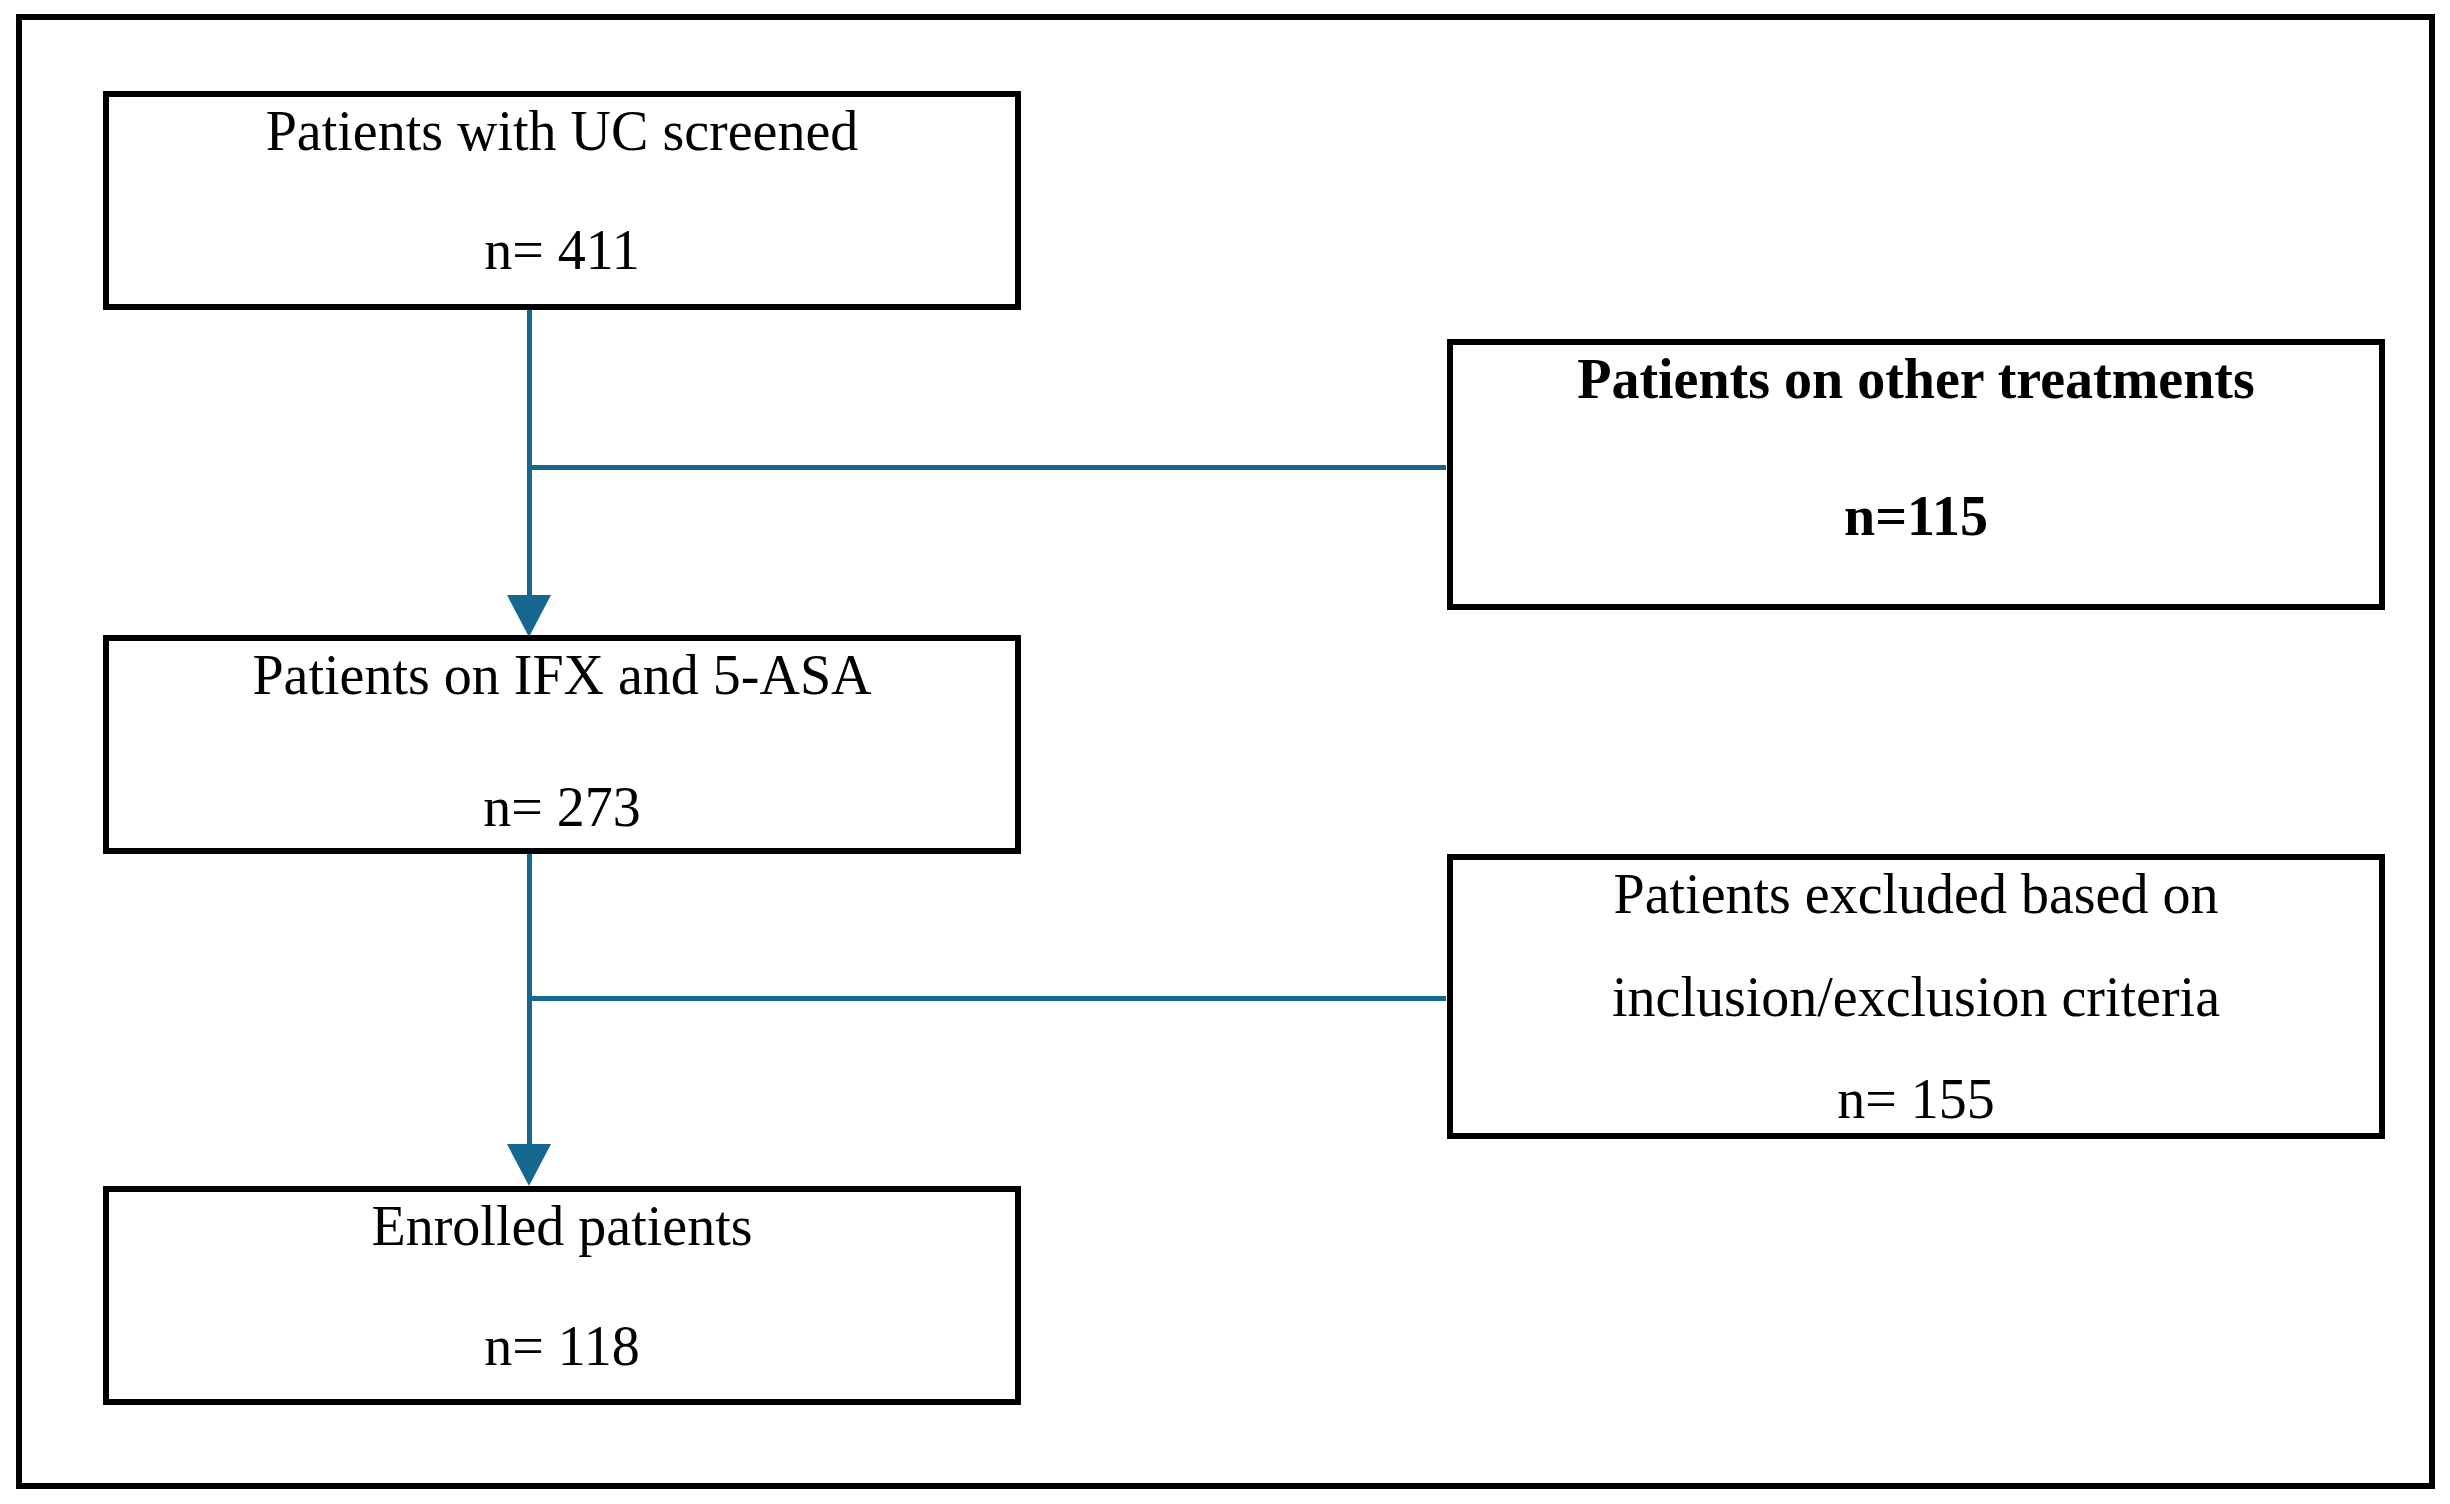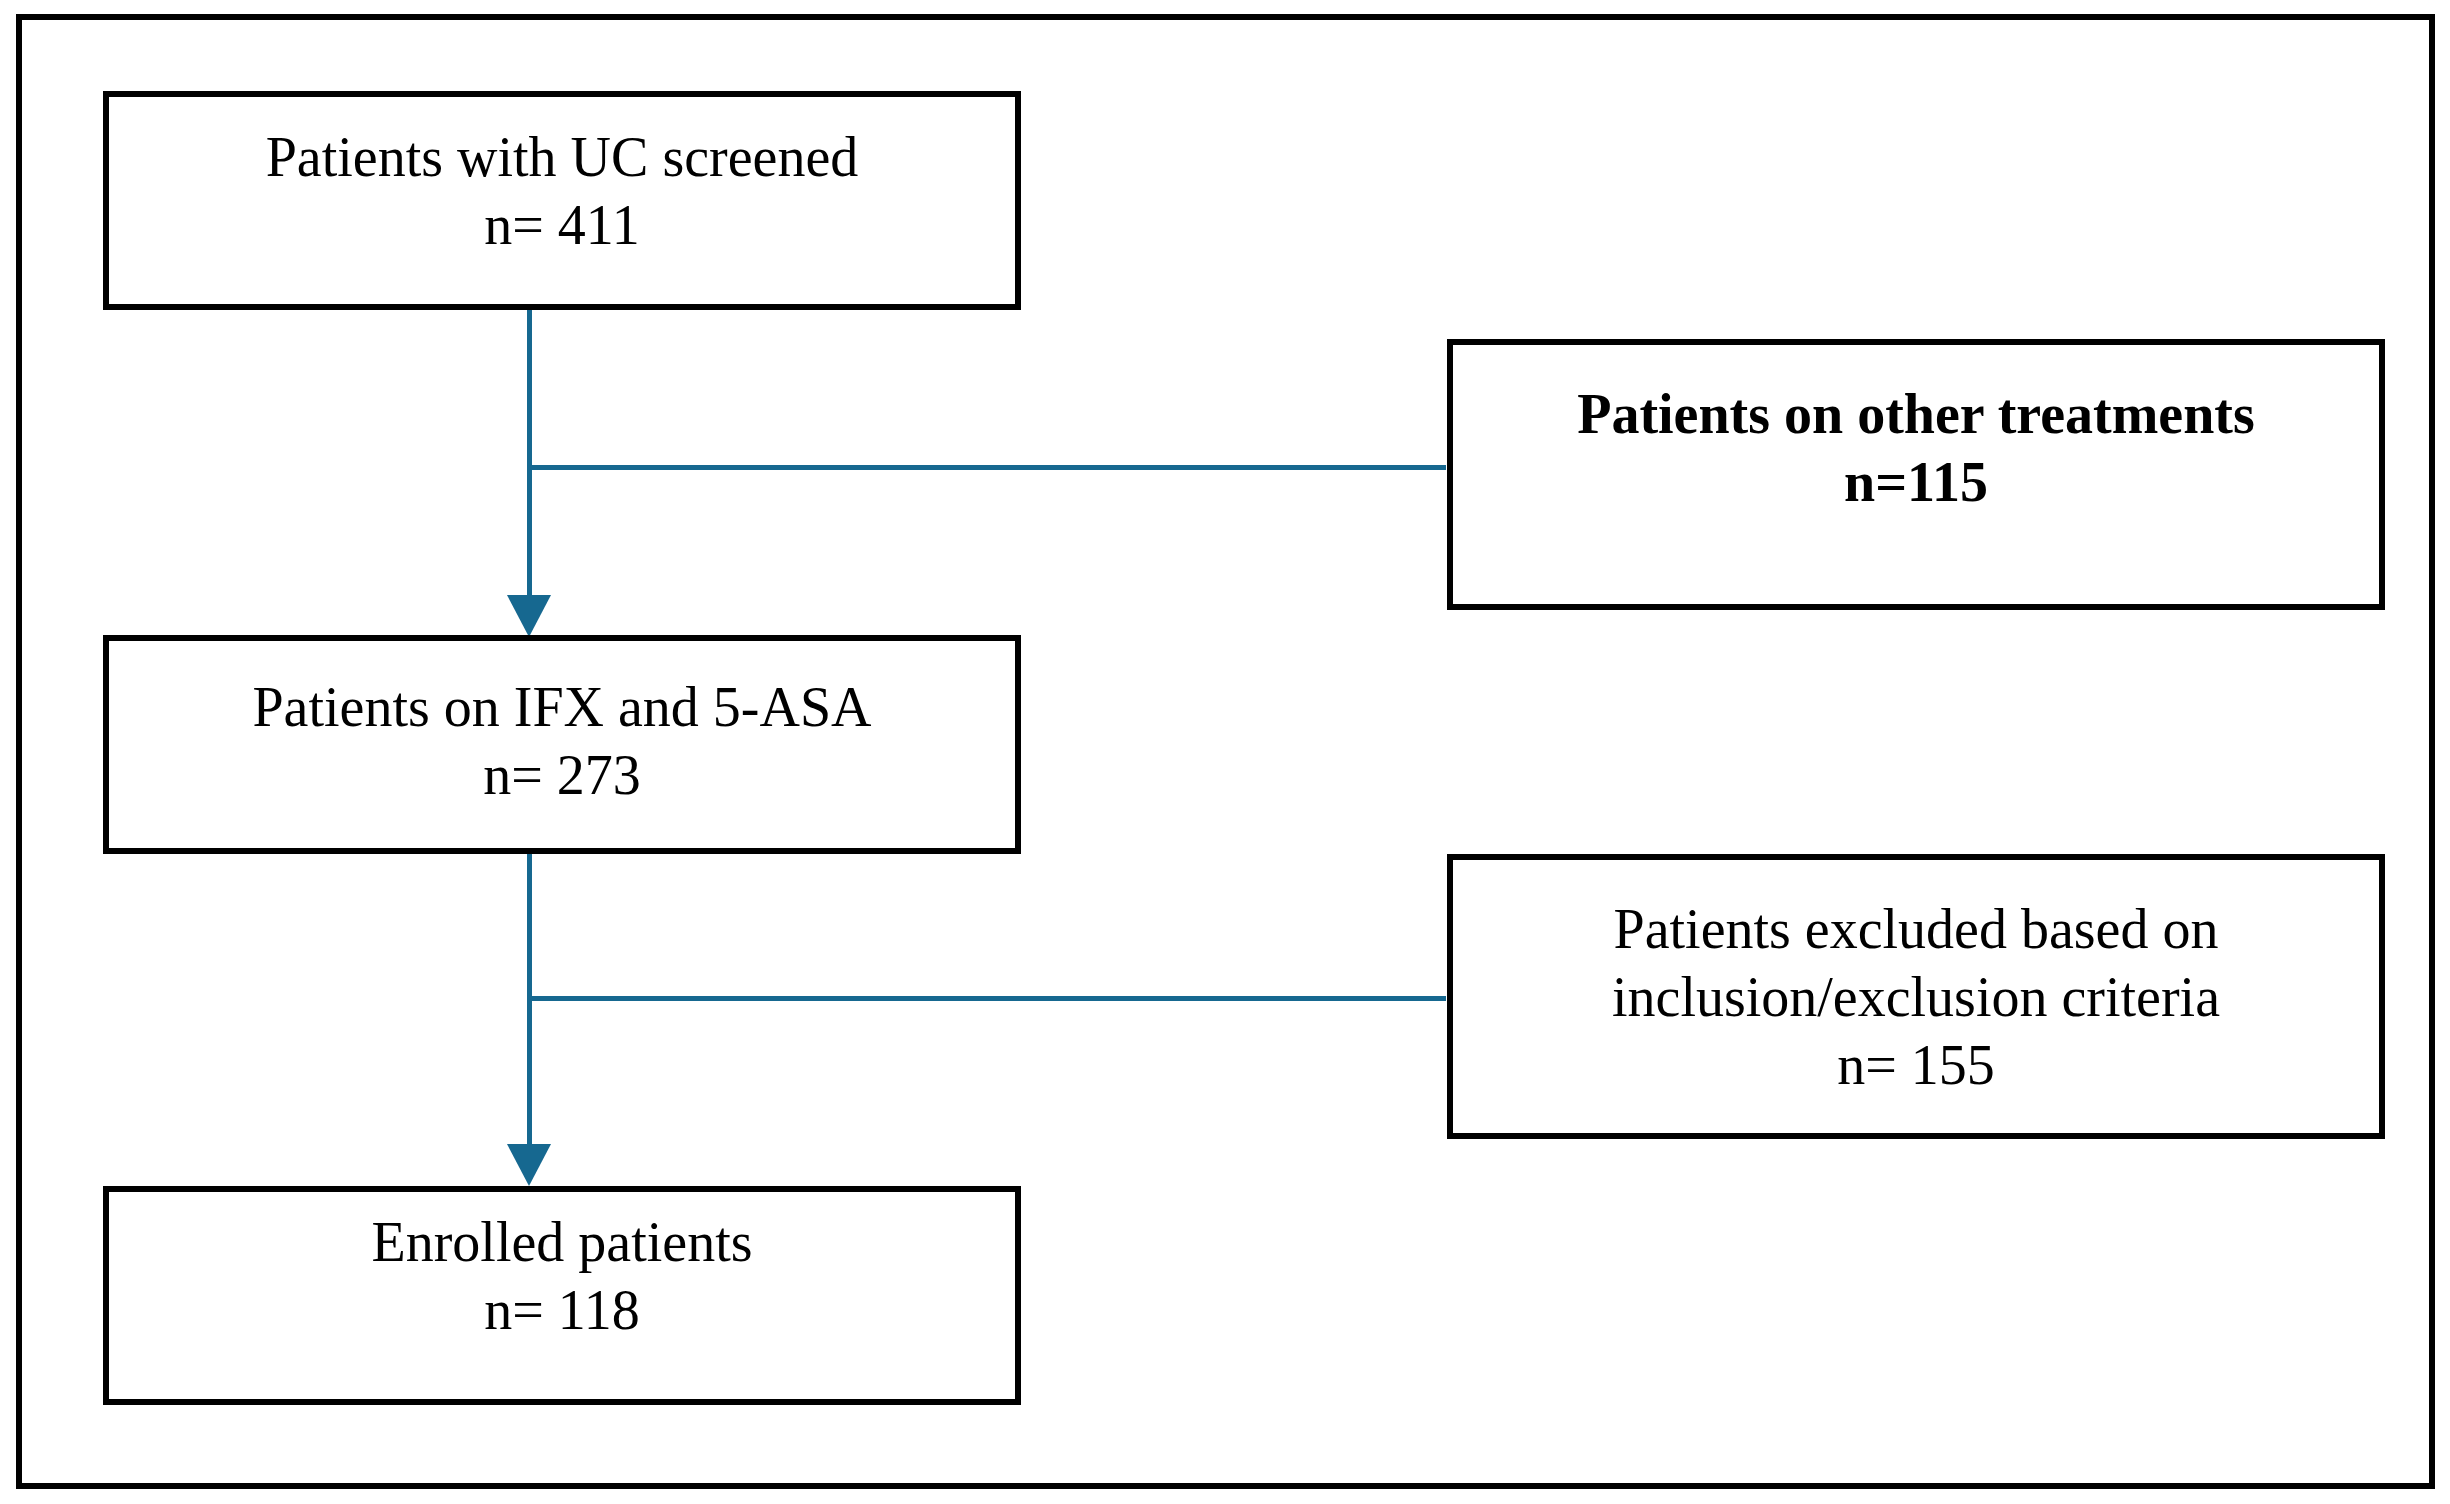--- a/index.html
+++ b/index.html
@@ -25,32 +25,32 @@
     box-sizing: border-box;
     background: transparent;
   }
   .node {
     position: absolute;
     border: 6.2px solid var(--border-color, #000000);
     box-sizing: border-box;
     background: #ffffff;
     display: flex;
     flex-direction: column;
-    justify-content: center;
+    justify-content: space-between;
     align-items: center;
     text-align: center;
     font-size: 56px;
     line-height: 68px;
     z-index: 2;
   }
   .node-screened   { left: 103px;  top: 91px;  width: 918px; height: 219px; padding-bottom: 20px; }
   .node-other      { left: 1447px; top: 339px;  width: 938px; height: 271px; padding-bottom: 54px; font-weight: bold; }
   .node-ifx        { left: 103px;  top: 635px;  width: 918px; height: 219px; padding-bottom: 7px; }
   .node-excluded   { left: 1447px; top: 854px; width: 938px; height: 285px; }
-  .node-enrolled   { left: 103px;  top: 1186px; width: 918px; height: 219px; padding-bottom: 39px; }
+  .node-enrolled   { left: 103px;  top: 1186px; width: 918px; height: 219px; padding-bottom: 19px; }
   .conn {
     position: absolute;
     background: var(--connector-color, #166890);
     z-index: 1;
   }
   .conn-v1 { left: 527px; top: 310px;  width: 4.6px;    height: 287px; }
   .conn-h1 { left: 528px; top: 465px;  width: 918px; height: 4.6px; }
   .conn-v2 { left: 527px; top: 854px; width: 4.6px;    height: 291px; }
   .conn-h2 { left: 528px; top: 996px; width: 918px; height: 4.6px; }
   .arrowhead {

